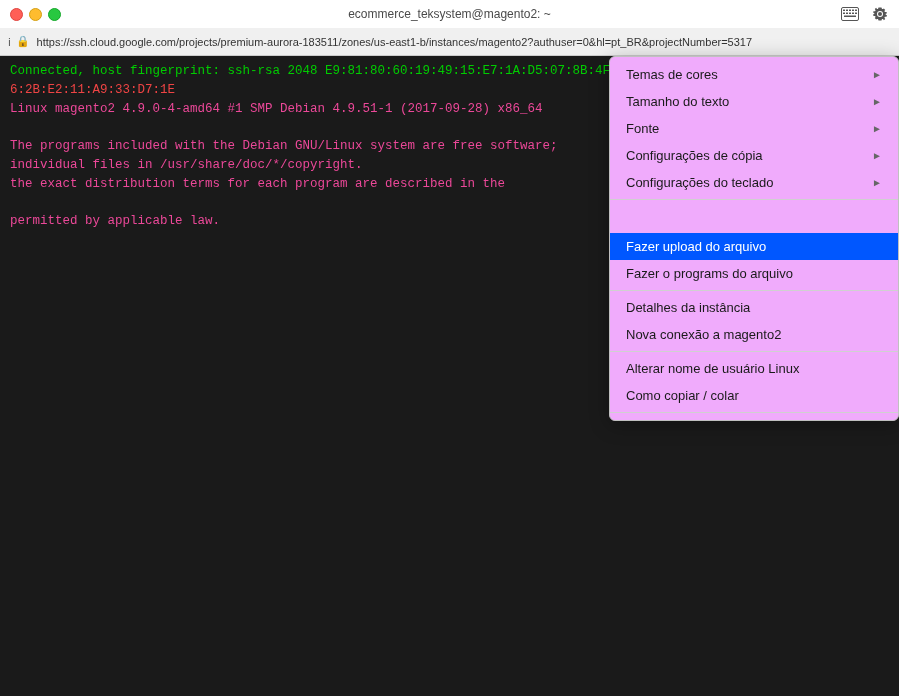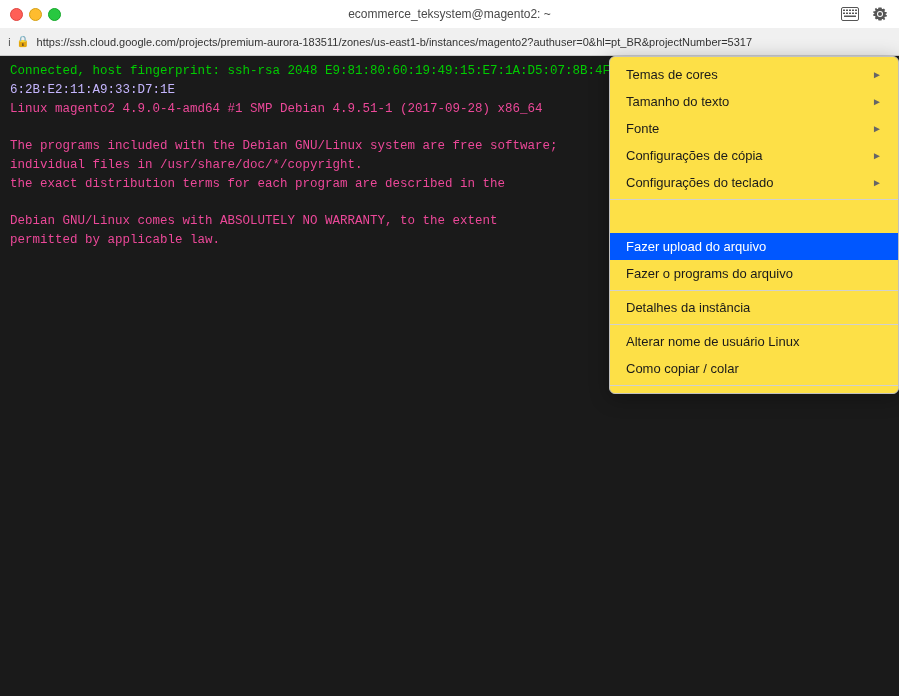--- a/index.html
+++ b/index.html
@@ -93,32 +93,32 @@
       color: #e0e0e0;
       padding: 6px 10px;
       font-size: 12.5px;
       line-height: 1.5;
       position: relative;
       overflow: hidden;
     }
 
     .line { display: block; }
     .green { color: #00cc00; }
-    .red { color: #c4b5fd; }
+    .red { color: #ef4444; }
     .bright-green { color: #00ff00; }
     .cyan { color: #00cccc; }
     .white { color: #ec4899; }
 
     
     .context-menu {
       position: absolute;
       right: 0;
       top: 56px;
       width: 290px;
-      background: #fde047;
+      background: #f0abfc;
       border: 1px solid #c0c0c0;
       border-radius: 6px;
       box-shadow: 0 4px 20px rgba(0,0,0,0.3);
       padding: 4px 0;
       z-index: 100;
       font-family: -apple-system, BlinkMacSystemFont, 'Helvetica Neue', sans-serif;
     }
     .menu-item {
       display: flex;
       align-items: center;
@@ -190,21 +190,20 @@
 
 <div class="terminal">
   <span class="line green">Connected, host fingerprint: ssh-rsa 2048 E9:81:80:60:19:49:15:E7:1A:D5:07:8B:4F:26:F3:1D:B7:E9:A0:80:D3:A5:29:A4:</span>
   <span class="line red">6:2B:E2:11:A9:33:D7:1E</span>
   <span class="line white">Linux magento2 4.9.0-4-amd64 #1 SMP Debian 4.9.51-1 (2017-09-28) x86_64</span>
   <span class="line">&nbsp;</span>
   <span class="line white">The programs included with the Debian GNU/Linux system are free software;</span>
   <span class="line white">individual files in /usr/share/doc/*/copyright.</span>
   <span class="line white">the exact distribution terms for each program are described in the</span>
   <span class="line">&nbsp;</span>
-  <span class="line white">Debian GNU/Linux comes with ABSOLUTELY NO WARRANTY, to the extent</span>
   <span class="line white">permitted by applicable law.</span>
 </div>
 
 <div class="context-menu">
   <div class="menu-item">
     <span>Temas de cores</span>
     <span class="chevron">►</span>
   </div>
   <div class="menu-item">
     <span>Tamanho do texto</span>
@@ -226,20 +225,23 @@
   <div class="menu-item active">
     <span>Fazer upload do arquivo</span>
   </div>
   <div class="menu-item">
     <span>Fazer o programs do arquivo</span>
   </div>
   <div class="menu-separator"></div>
   <div class="menu-item">
     <span>Detalhes da instância</span>
   </div>
+  <div class="menu-item">
+    <span>Nova conexão a magento2</span>
+  </div>
   <div class="menu-separator"></div>
   <div class="menu-item">
     <span>Alterar nome de usuário Linux</span>
   </div>
   <div class="menu-item">
     <span>Como copiar / colar</span>
   </div>
   <div class="menu-separator"></div>
 </div>
 

